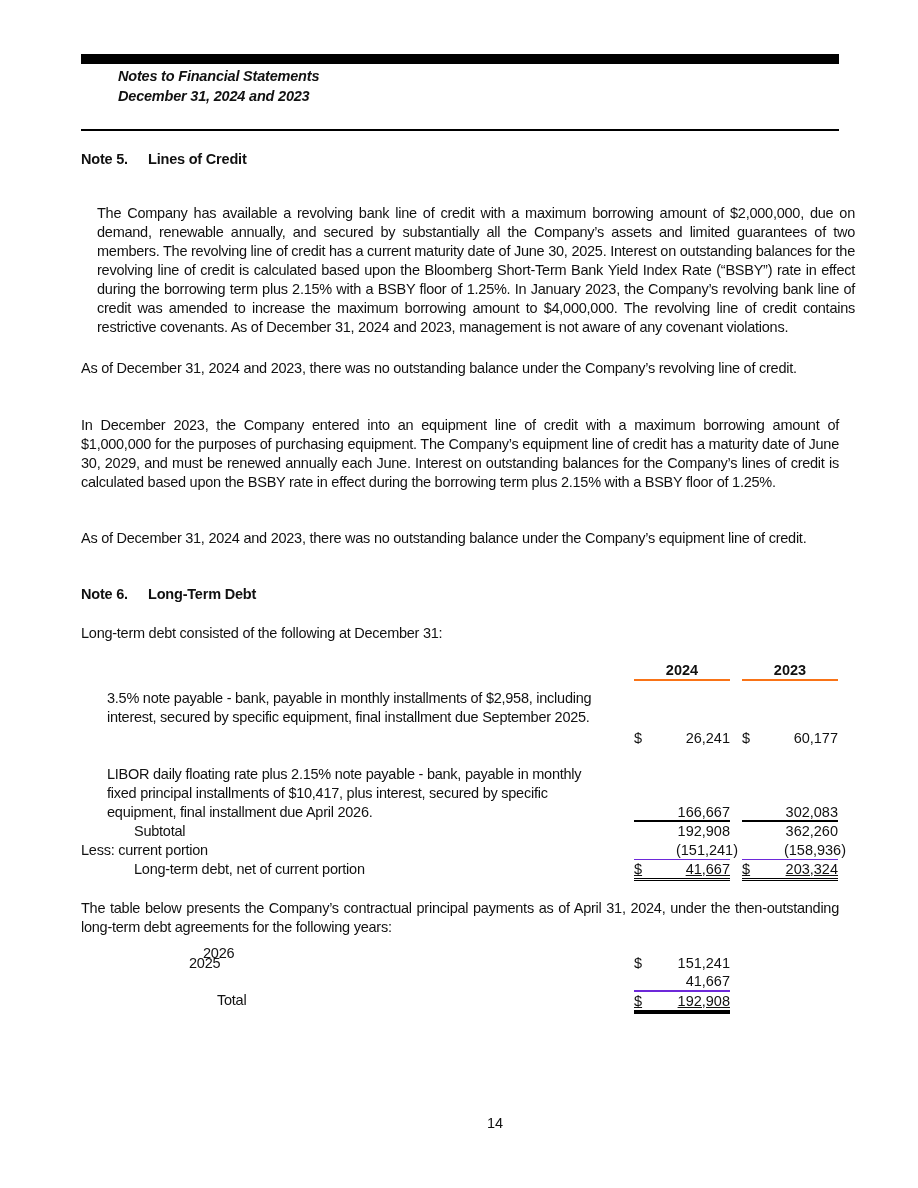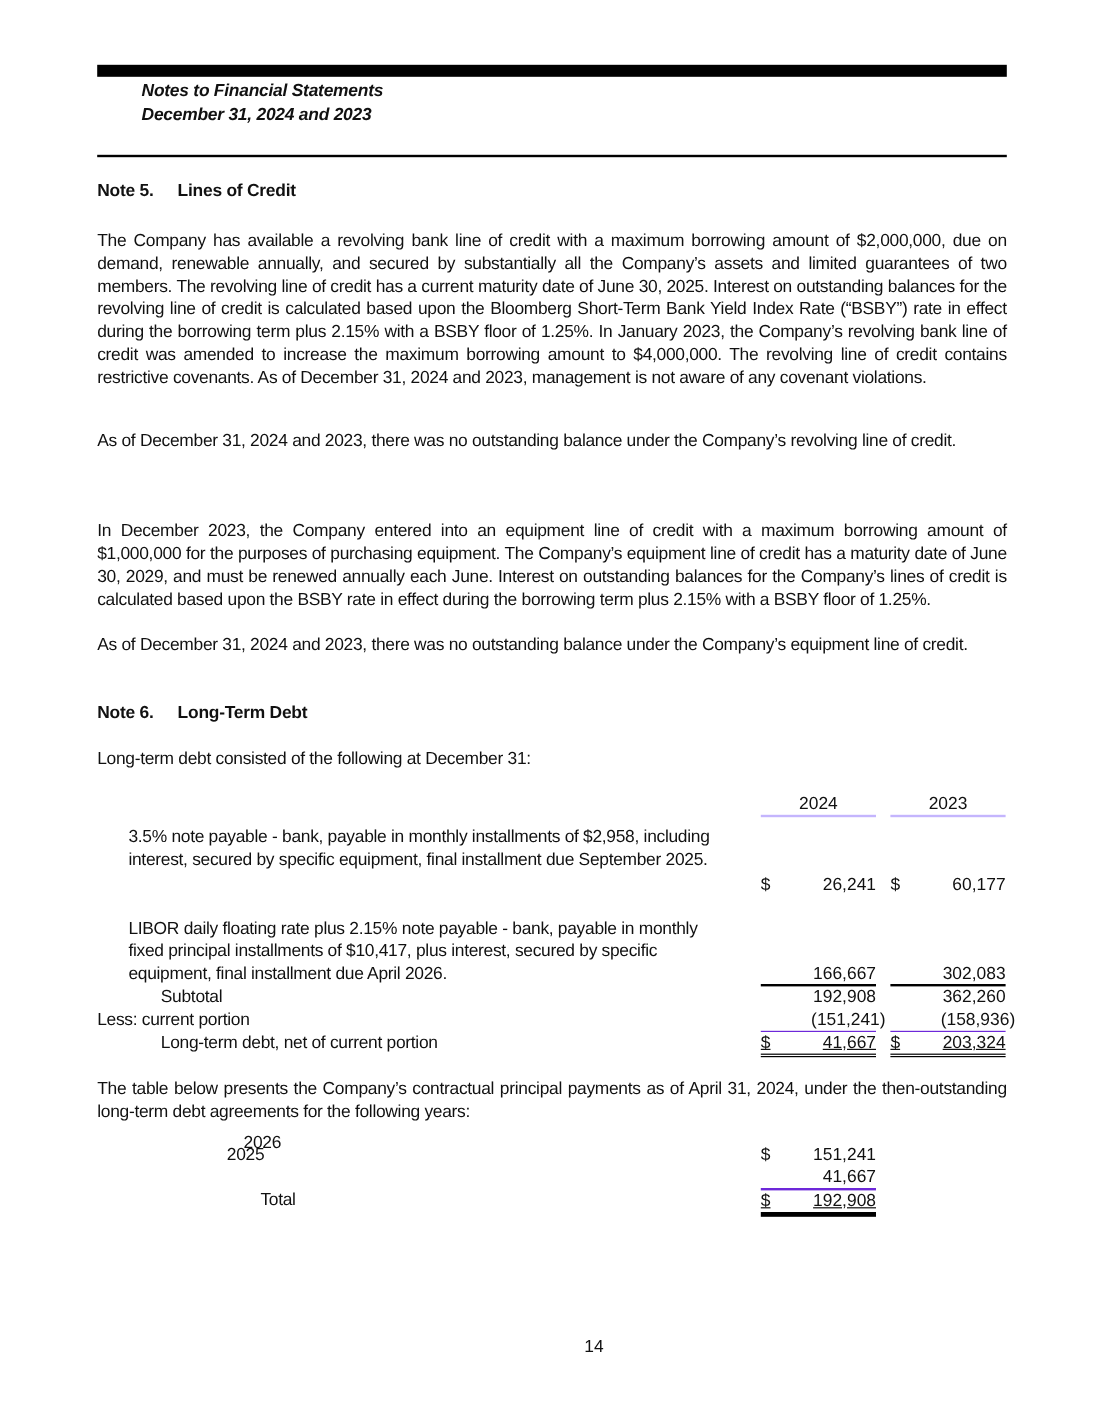--- a/index.html
+++ b/index.html
@@ -12,21 +12,21 @@
     .hdr-company { font-weight: bold; font-size: 18.5px; line-height: 22px; letter-spacing: -0.3px; }
     .hdr-sub { font-weight: bold; font-style: italic; font-size: 14.5px; line-height: 20px; letter-spacing: -0.2px; margin-left: 37px; }
     .hdr-rule { position: absolute; left: 81px; top: 129px; width: 758px; height: 2px; background: #000; }
 
     .content { position: absolute; left: 81px; width: 758px; font-size: 14.5px; line-height: 19px; letter-spacing: -0.25px; }
     .note-title { position: absolute; left: 81px; font-weight: bold; font-size: 14.5px; letter-spacing: -0.2px; white-space: nowrap; }
     .note-title .num { display: inline-block; width: 67px; }
     p.para { margin: 0; text-align: justify; }
 
     
-    .tbl-year { position: absolute; top: 661px; width: 96px; text-align: center; font-weight: normal; font-size: 14.5px; border-bottom: 2px solid #c4b5fd; line-height: 18px; }
+    .tbl-year { position: absolute; top: 661px; width: 96px; text-align: center; font-weight: bold; font-size: 14.5px; border-bottom: 2px solid #f97316; line-height: 18px; }
     .desc { position: absolute; font-size: 14.5px; line-height: 19px; letter-spacing: -0.25px; }
     .cell { position: absolute; width: 96px; height: 18px; font-size: 14.5px; line-height: 18px; }
     .cell .dol { position: absolute; left: 0; top: 0; }
     .cell .val { position: absolute; right: 0; top: 0; }
     .cell.neg .val { right: -8px; }
     .u1 { border-bottom: 1px solid #6d28d9; text-align: center; }
     .u2 { border-bottom: 3px double #000; }
     .ul-top { border-top: 2px solid #000; }
     .cell .dol.und, .cell .val.und { text-decoration: underline; }
 
@@ -38,27 +38,27 @@
 <div class="topbar"></div>
 <div class="hdr">
   <div class="hdr-sub">Notes to Financial Statements</div>
   <div class="hdr-sub">December 31, 2024 and 2023</div>
 </div>
 <div class="hdr-rule"></div>
 
 <div class="note-title" style="top:151px;">
   <span class="num">Note 5.</span><span>Lines of Credit</span>
 </div>
-<div class="content" style="top:192px;">
+<div class="content" style="top:204px;margin-left:16px;">
   <p class="para">The Company has available a revolving bank line of credit with a maximum borrowing amount of $2,000,000, due on demand, renewable annually, and secured by substantially all the Company’s assets and limited guarantees of two members. The revolving line of credit has a current maturity date of June 30, 2025. Interest on outstanding balances for the revolving line of credit is calculated based upon the Bloomberg Short-Term Bank Yield Index Rate (“BSBY”) rate in effect during the borrowing term plus 2.15% with a BSBY floor of 1.25%. In January 2023, the Company’s revolving bank line of credit was amended to increase the maximum borrowing amount to $4,000,000. The revolving line of credit contains restrictive covenants. As of December 31, 2024 and 2023, management is not aware of any covenant violations.</p>
 </div>
 <div class="content" style="top:359px;">
   <p class="para">As of December 31, 2024 and 2023, there was no outstanding balance under the Company’s revolving line of credit.</p>
 </div>
-<div class="content" style="top:416px;margin-top:18px;">
+<div class="content" style="top:416px;">
   <p class="para">In December 2023, the Company entered into an equipment line of credit with a maximum borrowing amount of $1,000,000 for the purposes of purchasing equipment. The Company’s equipment line of credit has a maturity date of June 30, 2029, and must be renewed annually each June. Interest on outstanding balances for the Company’s lines of credit is calculated based upon the BSBY rate in effect during the borrowing term plus 2.15% with a BSBY floor of 1.25%.</p>
 </div>
 <div class="content" style="top:529px;">
   <p class="para">As of December 31, 2024 and 2023, there was no outstanding balance under the Company’s equipment line of credit.</p>
 </div>
 
 <div class="note-title" style="top:586px;">
   <span class="num">Note 6.</span><span>Long-Term Debt</span>
 </div>
 <div class="content" style="top:624px;">Long-term debt consisted of the following at December 31:</div>

